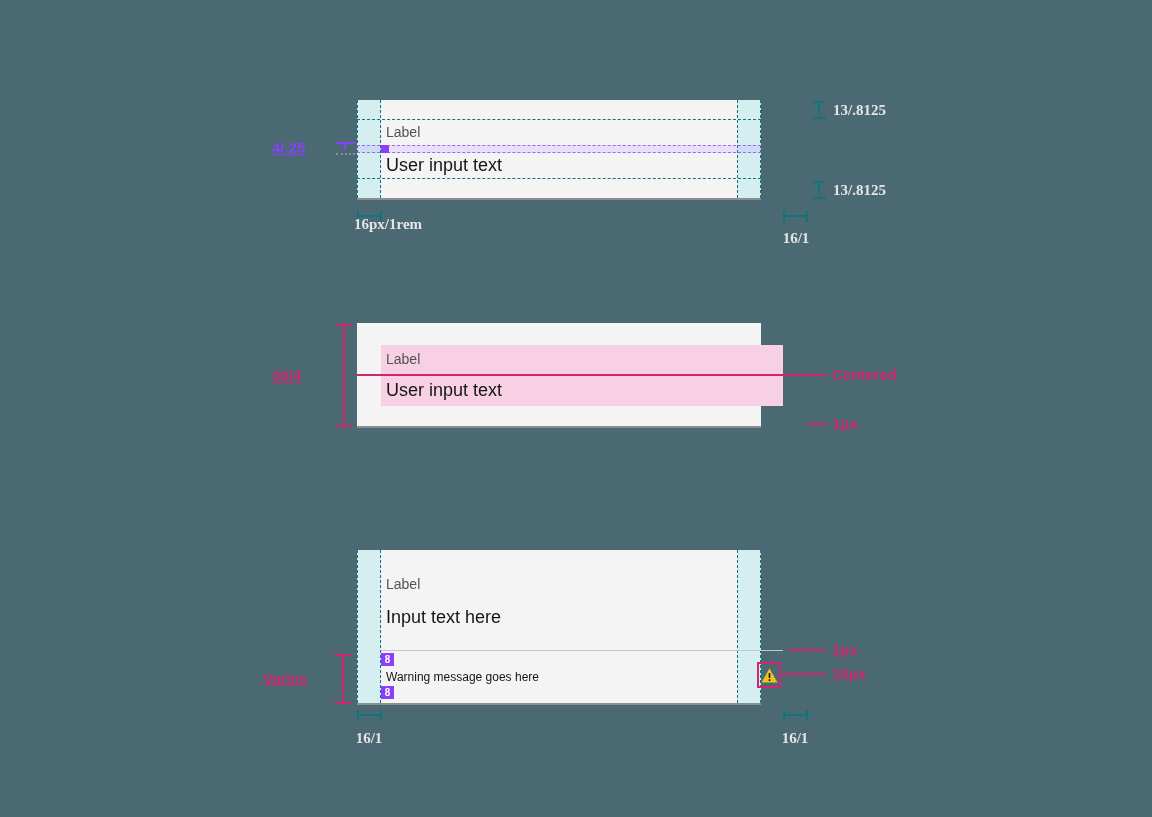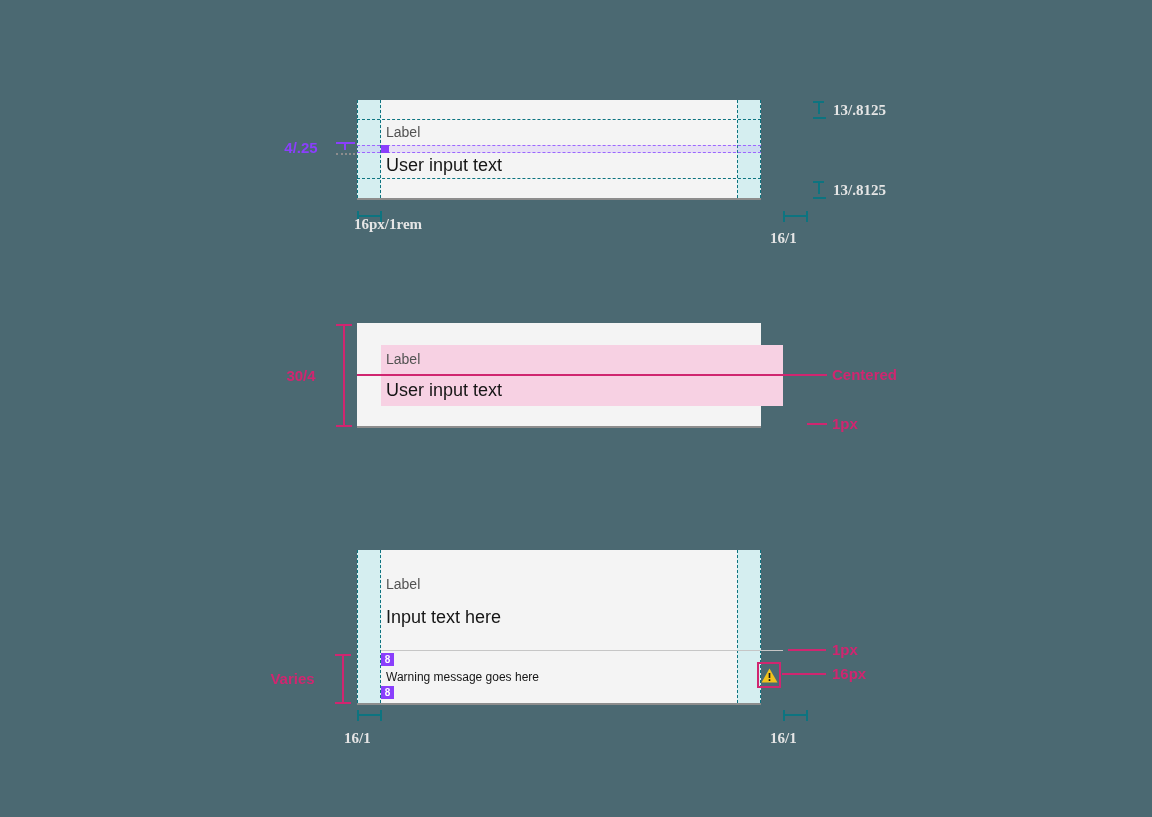--- a/index.html
+++ b/index.html
@@ -43,22 +43,22 @@
   .purple-square { position: absolute; left: 24px; top: 45px; width: 8px; height: 8px; background: #8a3ffc; }
 
   
   .pink-block { position: absolute; left: 24px; top: 22px; width: 402px; height: 61px; background: #f7d1e3; }
 
   
   .ann { position: absolute; font-weight: bold; font-size: 15px; line-height: 18px; white-space: nowrap; }
   .ann-teal    { color: #e5e5e5; font-family: Liberation Serif, serif; }
   .ann-purple  { color: #8a3ffc; }
   .ann-magenta { color: #d02670; }
-  .ra { text-align: center; }
-  .ca { }
+  .ra { text-align: left; text-decoration: underline; }
+  .ca { text-align: center; }
 
   
   .hbracket { position: absolute; height: 11px; }
   .hbracket .hb-l, .hbracket .hb-r { position: absolute; top: 0; width: 2px; height: 11px; background: #0d7480; }
   .hbracket .hb-l { left: 0; } .hbracket .hb-r { right: 0; }
   .hbracket .hb-m { position: absolute; left: 0; right: 0; top: 4px; height: 2px; background: #0d7480; }
 
   
   .tibeam { position: absolute; width: 13px; height: 18px; }
   .tibeam .tb-top  { position: absolute; top: 0; left: 0; width: 11px; height: 2px; background: #0d7480; }

